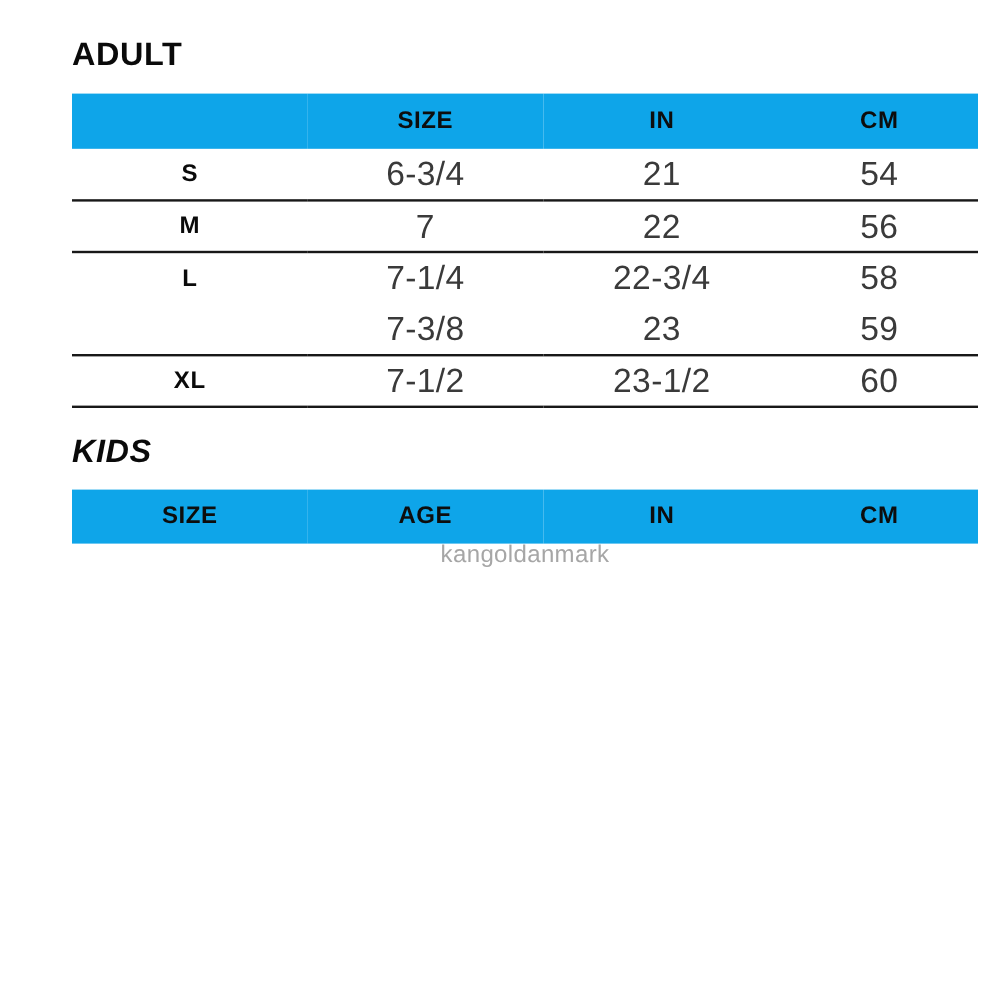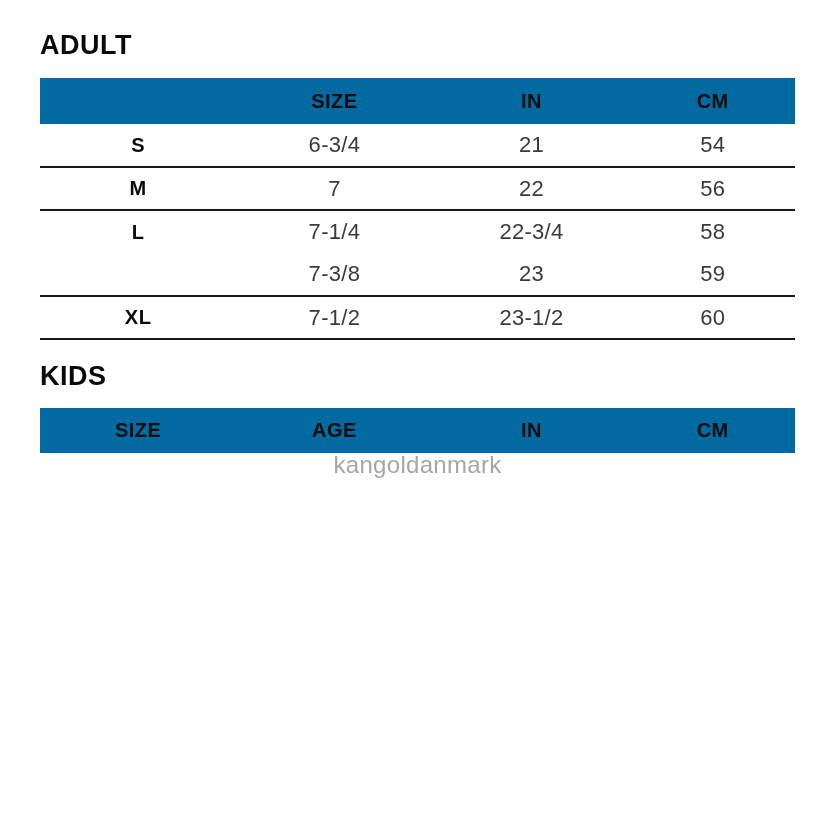--- a/index.html
+++ b/index.html
@@ -8,46 +8,46 @@
     background: #ffffff;
   }
   body {
     width: 838px;
     height: 838px;
     font-family: "Liberation Sans", sans-serif;
     overflow: hidden;
   }
   .content {
     width: 755px;
-    margin-left: 40px;
+    margin-left: 60px;
   }
   .section-title {
     margin: 0;
     font-size: 27px;
     font-weight: 900;
     letter-spacing: 0.5px;
     color: #0a0a0a;
   }
   #adult-title { padding-top: 30px; }
-  #kids-title  { padding-top: 21px; }
+  #kids-title  { padding-top: 21px; font-style: italic; }
 
   table {
     border-collapse: collapse;
     width: 100%;
     table-layout: fixed;
   }
   .size-table { margin-top: 17px; }
 
   col.c1 { width: 26%; }
   col.c2 { width: 26%; }
   col.c3 { width: 26.2%; }
   col.c4 { width: 21.8%; }
 
   thead tr {
-    background: #0369a1;
+    background: #0ea5e9;
     height: 46px;
     border-radius: 11px;
   }
   th, td {
     text-align: center;
     vertical-align: middle;
     padding: 0;
   }
   thead th {
     font-size: 20px;
@@ -59,33 +59,33 @@
   .adult-body {
     border-bottom: 2px solid #181818;
   }
   .row-label {
     font-size: 20px;
     font-weight: 800;
     color: #0a0a0a;
     letter-spacing: 0.5px;
   }
   td.val {
-    font-size: 22px;
+    font-size: 28px;
     font-weight: 300;
     color: #3a3a3a;
     letter-spacing: 0.3px;
   }
   #kids-table { margin-top: 16px; }
   #kids-table thead tr { height: 45px; }
   #kids-table tbody tr { height: 46px; }
 
   .watermark {
     width: 755px;
     text-align: center;
-    font-size: 24px;
+    font-size: 20px;
     font-weight: 300;
     letter-spacing: 0.3px;
     color: #a6a6a6;
     margin-top: -2px;
   }
 </style>
 </head>
 <body>
 
 <div class="content">

